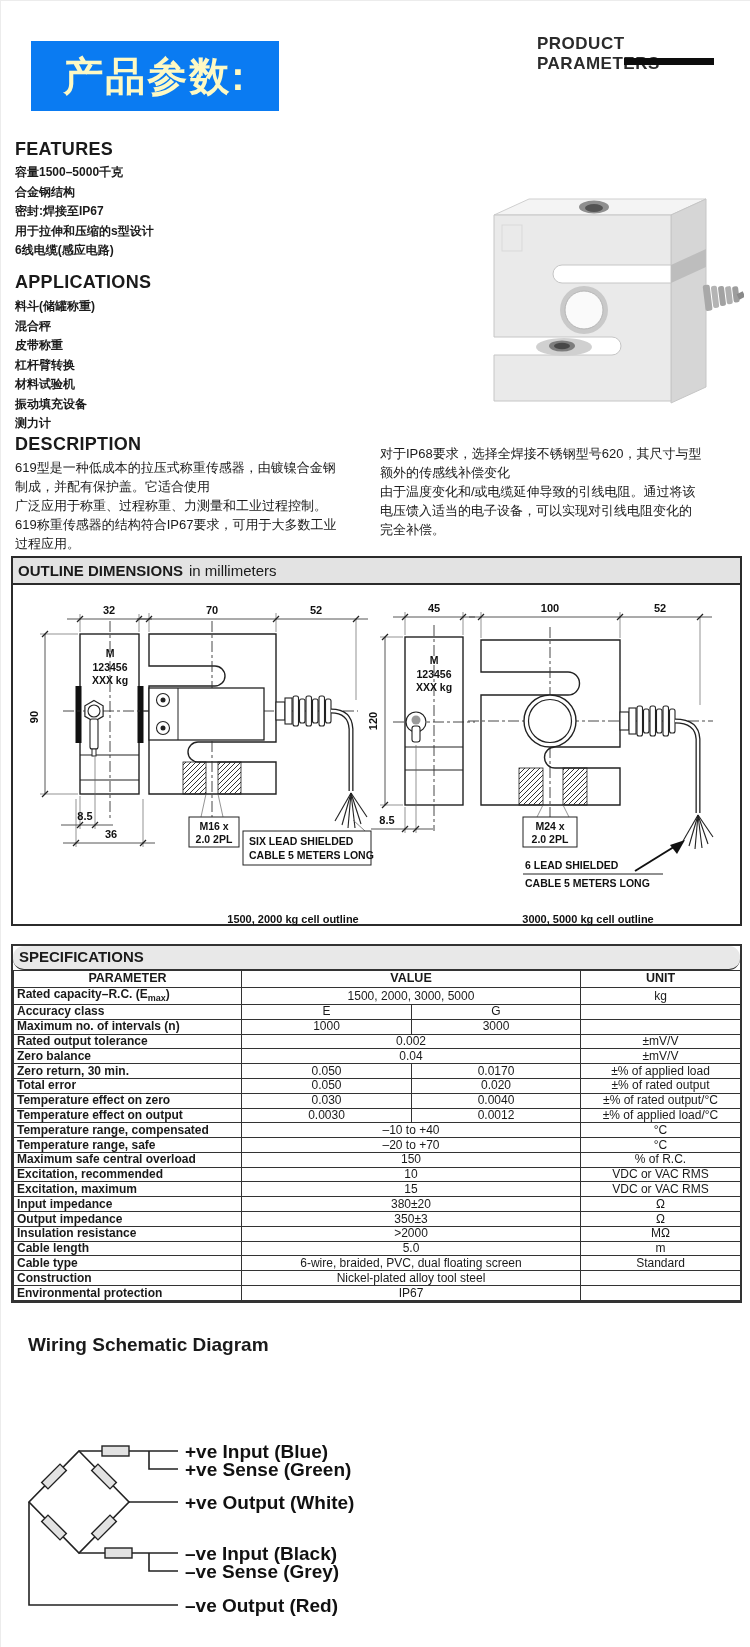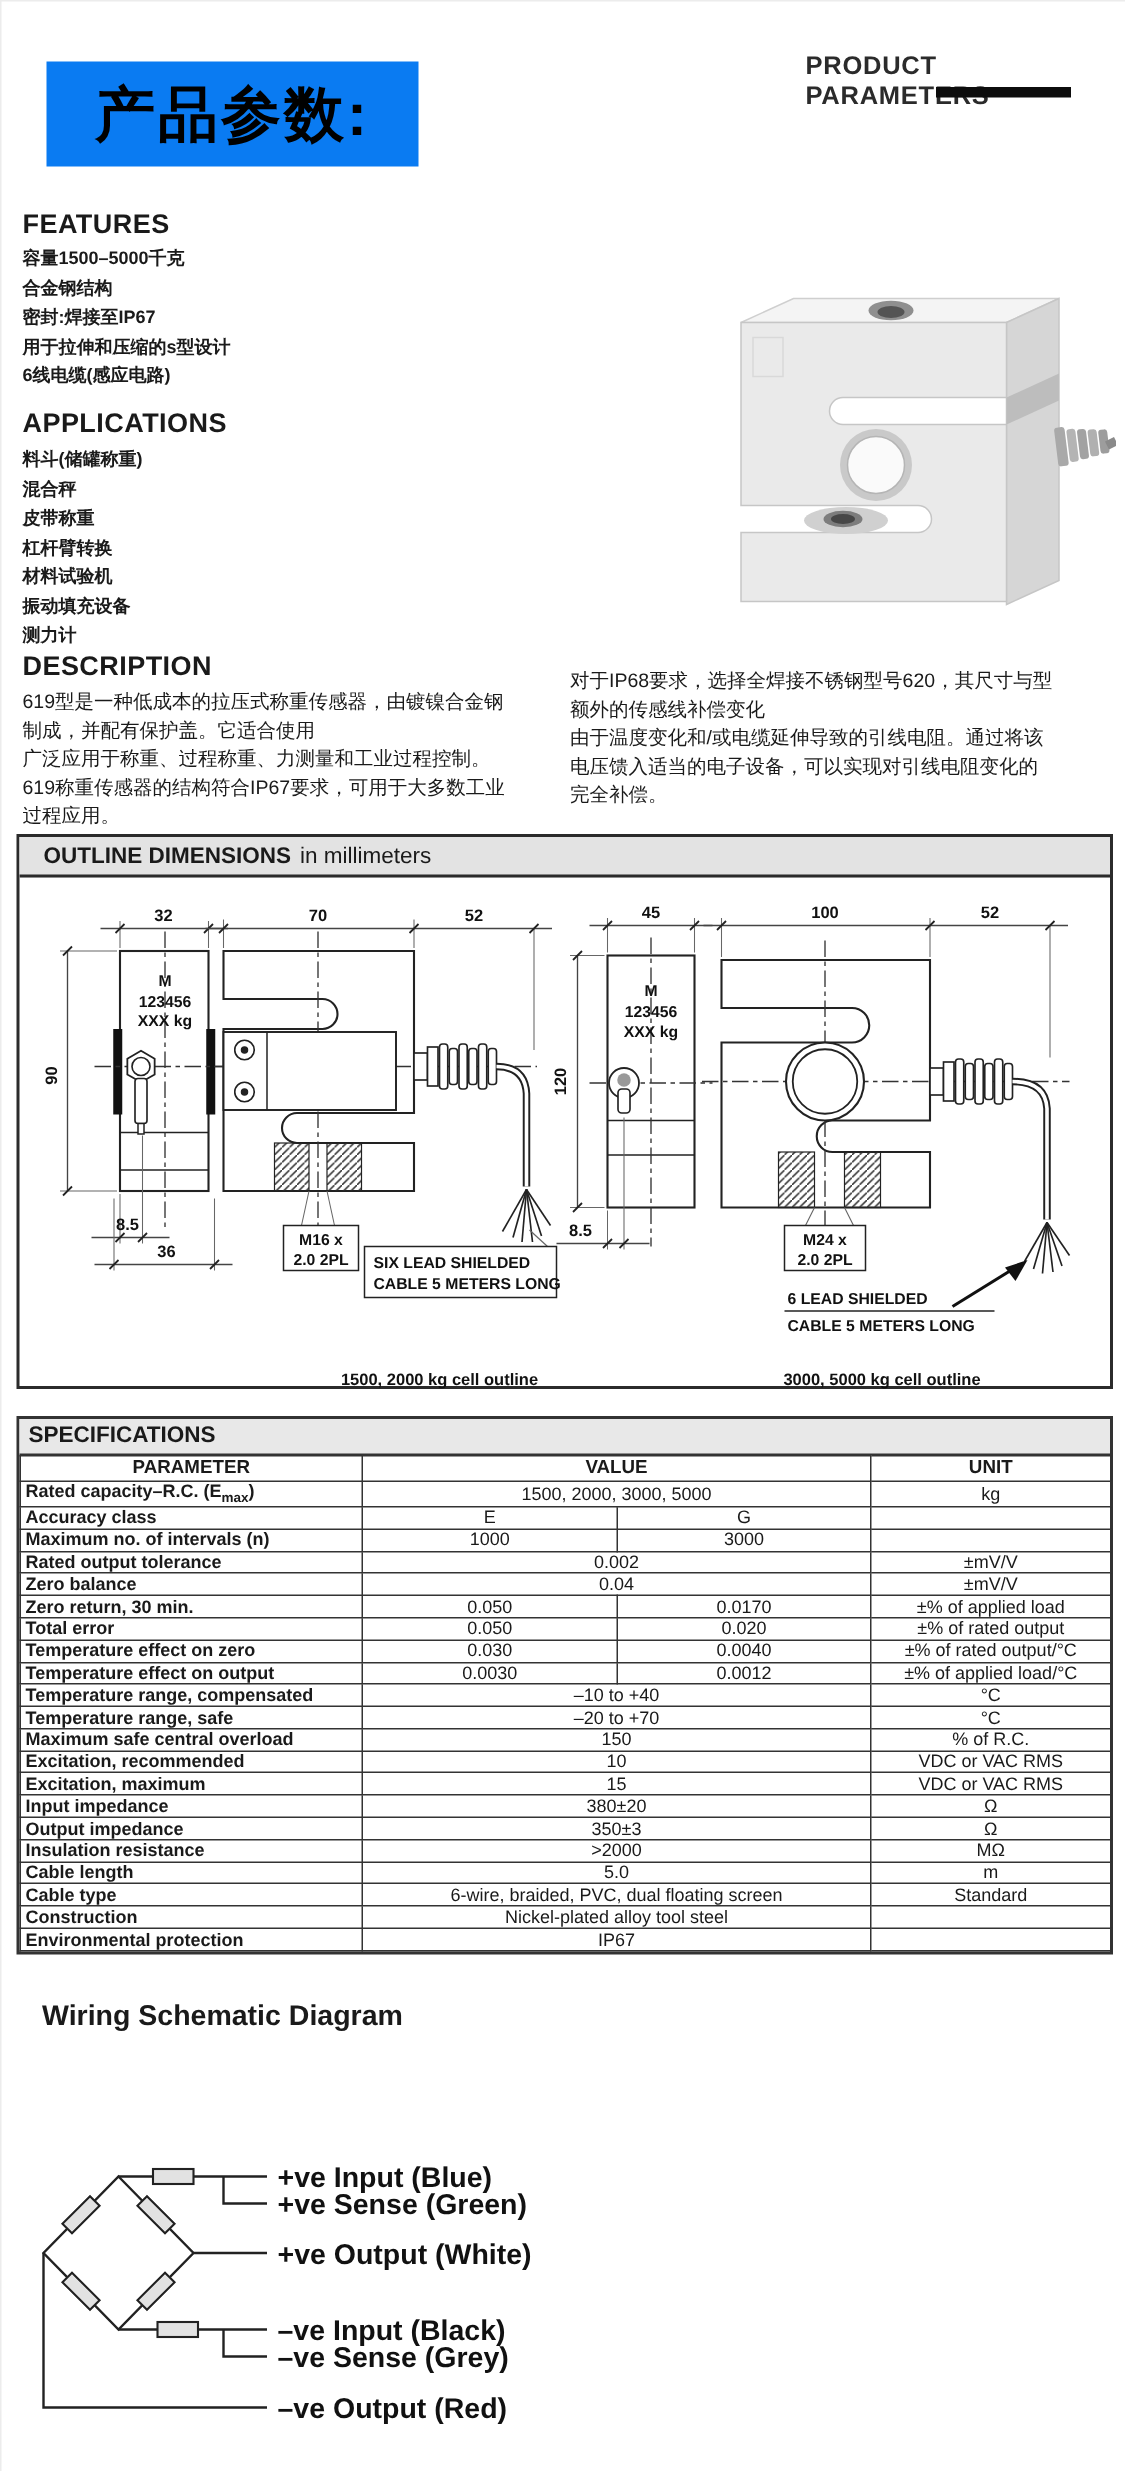--- a/index.html
+++ b/index.html
@@ -1,34 +1,34 @@
 <!DOCTYPE html>
 <html><head>
 <meta charset="utf-8">
 <style>
   html,body{margin:0;padding:0;background:#fff;}
   .page{position:relative;width:750px;height:1647px;background:#fff;border:1px solid #ececec;
         font-family:"Liberation Sans",sans-serif;color:#1a1a1a;overflow:hidden;}
   .abs{position:absolute;}
   
   .badge{left:30px;top:40px;width:248px;height:70px;display:flex;align-items:center;justify-content:center;
-         color:#000000;font-size:40px;font-weight:bold;letter-spacing:2px;}
+         color:#fef9c3;font-size:40px;font-weight:bold;letter-spacing:2px;}
   .ptitle{left:536px;top:33px;font-size:17px;font-weight:600;letter-spacing:.5px;color:#2b2b2b;}
   .pbar{left:623px;top:57px;width:90px;height:7px;background:#0d0d0d;}
   
   .h1{font-size:18px;font-weight:800;letter-spacing:.3px;}
   .cnline{font-size:12px;font-weight:600;line-height:19.5px;white-space:nowrap;}
   .descline{font-size:13px;font-weight:400;line-height:19px;white-space:nowrap;}
   
   .obox{left:10px;top:555px;width:731px;height:370px;border:2px solid #2b2b2b;box-sizing:border-box;background:#fff;}
-  .ohead{height:25px;background:#e3e3e3;border-bottom:2px solid #2b2b2b;display:flex;align-items:center;padding-left:16px;font-size:15px;}
+  .ohead{height:25px;background:#e3e3e3;border-bottom:2px solid #2b2b2b;display:flex;align-items:center;padding-left:5px;font-size:15px;}
   .ohead b{font-weight:800;margin-right:6px;}
   
   .specs{left:10px;top:943px;width:731px;border:2px solid #333;box-sizing:border-box;}
-  .stitle{background:#e8e8e8;border-bottom:1px solid #333;font-weight:800;font-size:15px;padding:2px 6px;height:19px;}
+  .stitle{background:#e8e8e8;border-bottom:1px solid #333;font-weight:800;font-size:15px;padding:2px 6px;height:19px;border-radius:11px;}
   table.spec{border-collapse:collapse;width:100%;table-layout:fixed;}
   table.spec td,table.spec th{border:1px solid #333;font-size:12px;height:13.8px;line-height:1.06;padding:0 3px;overflow:hidden;white-space:nowrap;}
   table.spec th{font-size:12.5px;font-weight:bold;text-align:center;height:16px;}
   td.p{font-weight:bold;text-align:left;}
   td.v,td.u{text-align:center;font-weight:500;}
   sub{font-size:9px;}
   
   .wtitle{left:27px;top:1333px;font-size:19px;font-weight:800;}
   svg text{font-family:"Liberation Sans",sans-serif;}
   .dimtxt{font-size:11px;font-weight:bold;fill:#111;}

